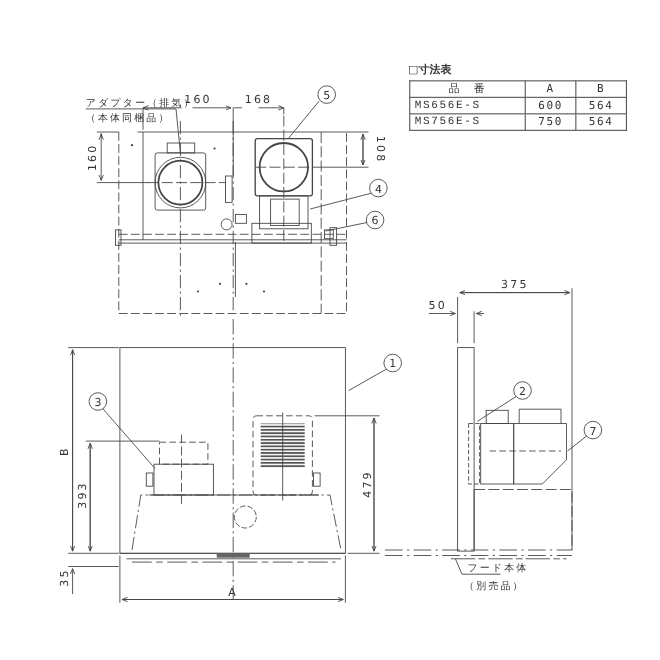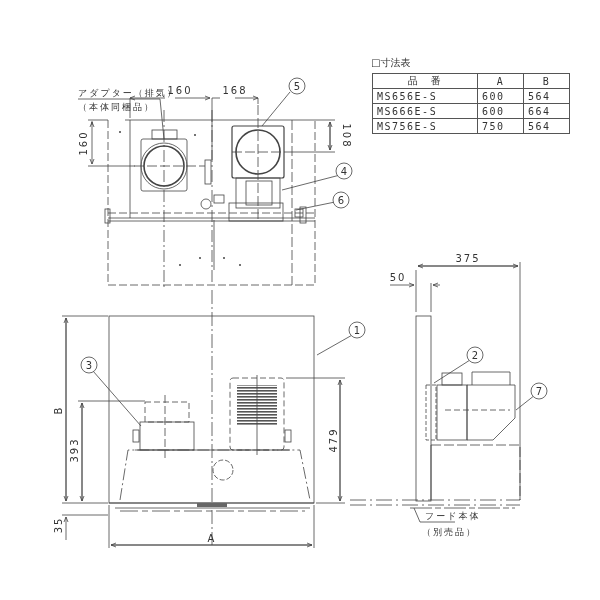--- a/index.html
+++ b/index.html
@@ -4,23 +4,23 @@
 <style>
   html, body { margin: 0; padding: 0; background: #ffffff; }
   body { width: 600px; height: 600px; position: relative; overflow: hidden; font-family: "DejaVu Sans", sans-serif; color: #333; }
   svg { position: absolute; left: 0; top: 0; }
   .txt { font-family: "DejaVu Sans", sans-serif; fill: #333; }
   .dim { font-size: 10px; letter-spacing: 2px; }
   .lbl { font-size: 9px; }
   .tbl { position: absolute; left: 372px; top: 73px; border-collapse: collapse; font-family: "DejaVu Sans Mono", monospace; font-size: 10px; color: #333; }
   .tbl td, .tbl th { border: 1px solid #555; padding: 0 4px; height: 14px; font-weight: normal; letter-spacing: 1.5px; }
   .tbl th { text-align: center; }
-  .tbl td.num { width: 37px; }
-  .tbl td.model { width: 96px; text-align: left; padding-left: 4px; }
-  .tbl-title { position: absolute; left: 371px; top: 56px; font-size: 10px; color: #333; }
+  .tbl td.num { text-align: center; width: 37px; }
+  .tbl td.model { width: 96px; text-align: left; padding-left: 4px; font-family: Liberation Mono, monospace; }
+  .tbl-title { position: absolute; left: 371px; top: 56px; font-size: 10px; color: #333; font-weight: bold; }
 </style>
 </head>
 <body>
 
 <svg width="600" height="600" viewBox="0 0 600 600" xmlns="http://www.w3.org/2000/svg">
   <defs>
     <marker id="arr" markerWidth="6" markerHeight="6" refX="5" refY="3" orient="auto" markerUnits="userSpaceOnUse">
       <path d="M0,1 L5,3 L0,5" fill="none" stroke="#444" stroke-width="0.8"></path>
     </marker>
     <marker id="arrs" markerWidth="6" markerHeight="6" refX="1" refY="3" orient="auto" markerUnits="userSpaceOnUse">
@@ -229,23 +229,18 @@
     <th>品　番</th>
     <th>A</th>
     <th>B</th>
   </tr>
   <tr>
     <td class="model">MS656E-S</td>
     <td class="num">600</td>
     <td class="num">564</td>
   </tr>
   <tr>
-    <td class="model">MS666E-S</td>
-    <td class="num">600</td>
-    <td class="num">664</td>
-  </tr>
-  <tr>
     <td class="model">MS756E-S</td>
     <td class="num">750</td>
     <td class="num">564</td>
   </tr>
 </tbody>
   </table>
 
 </body></html>

